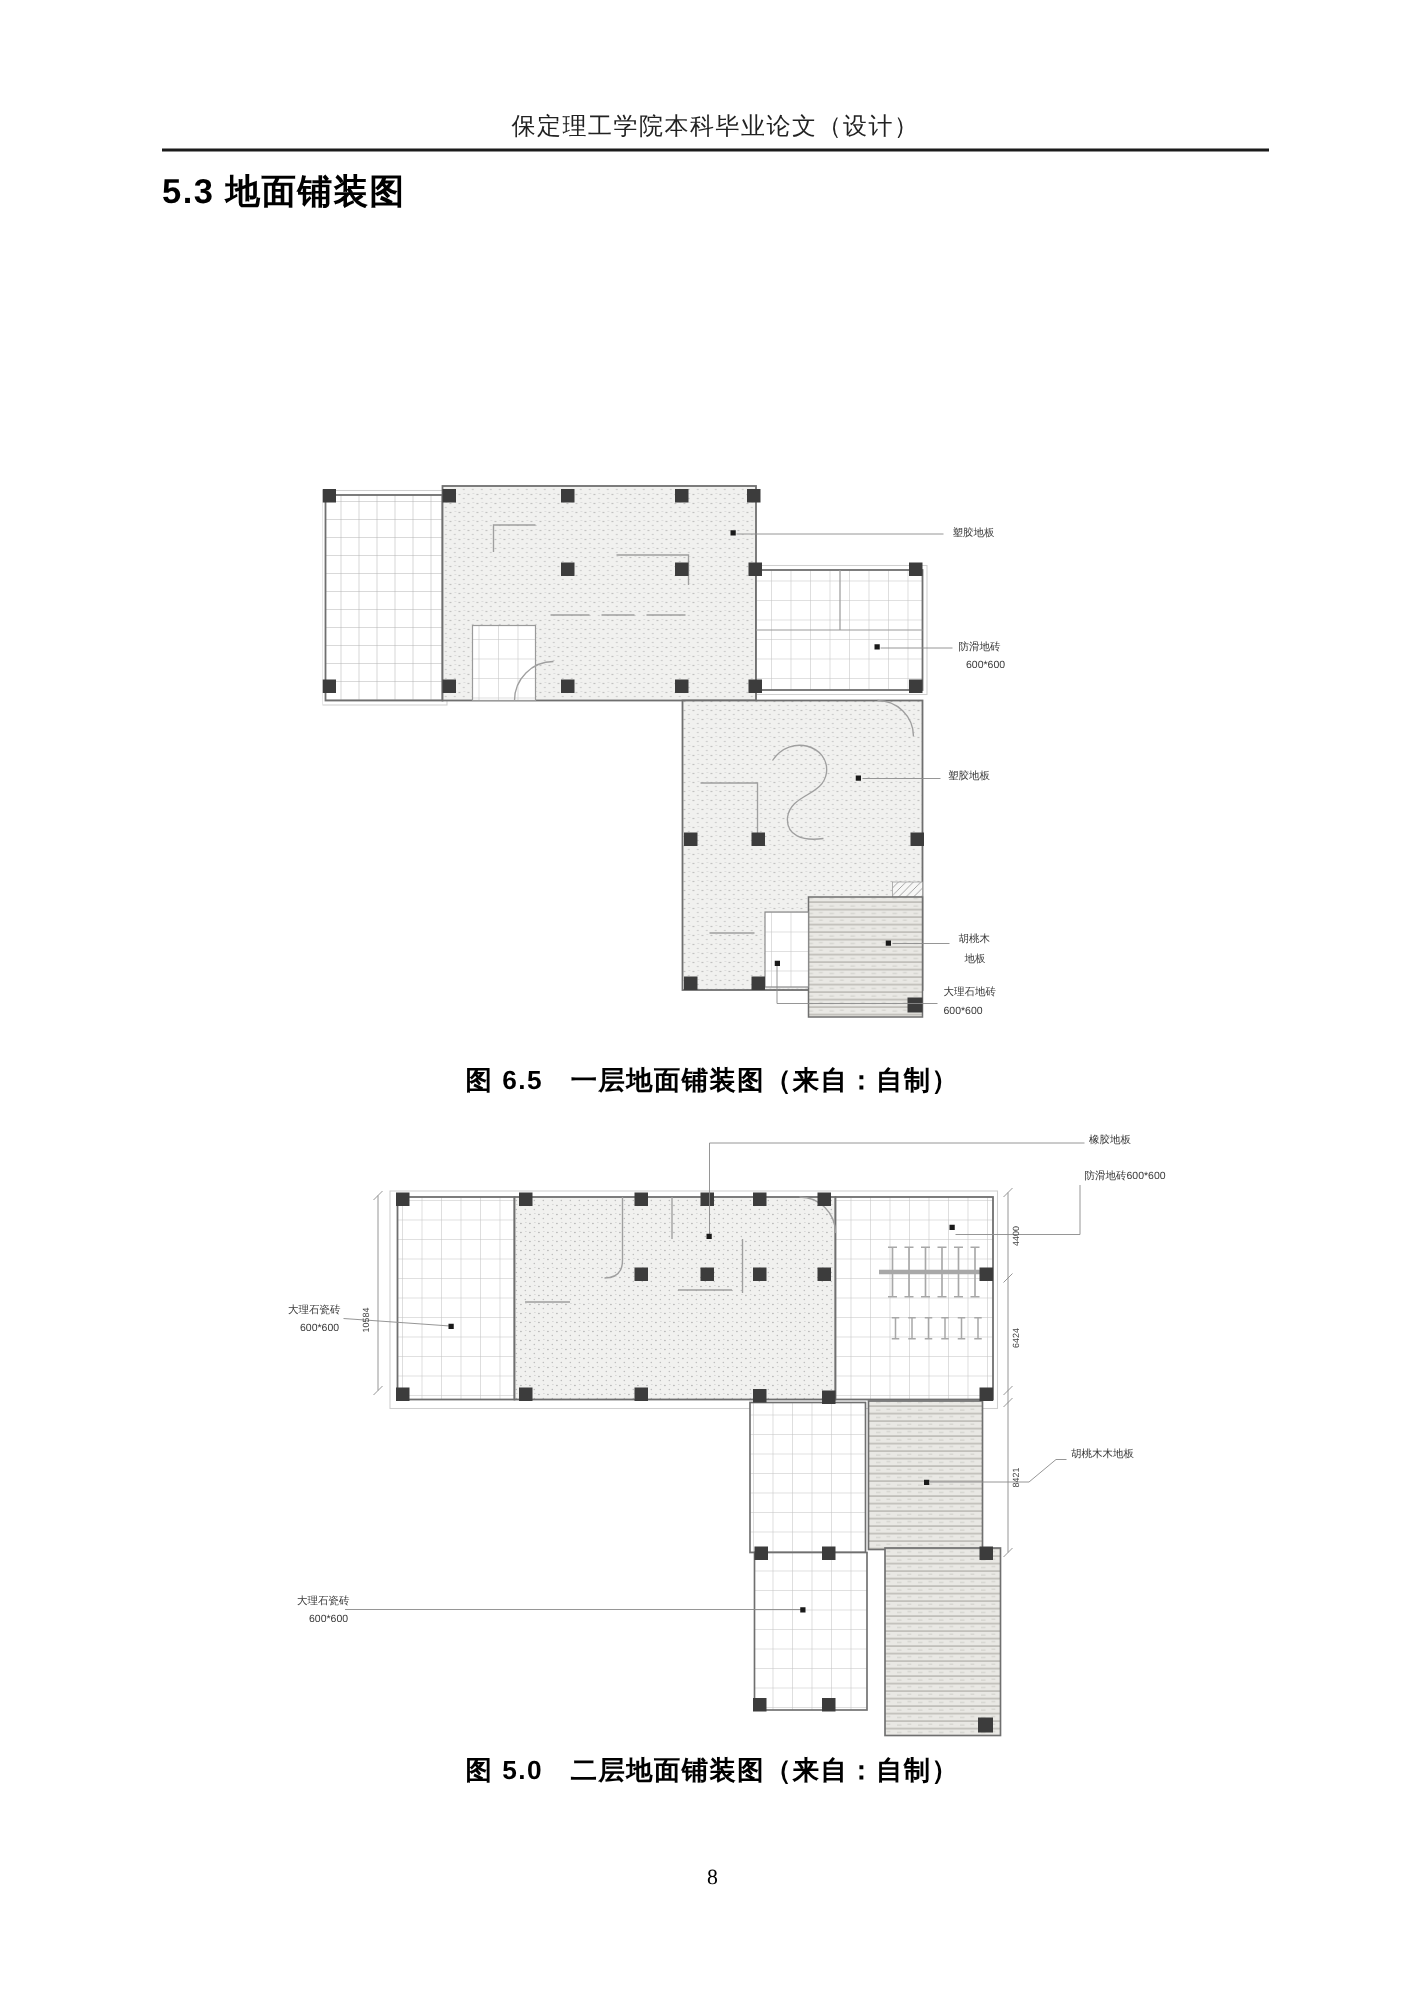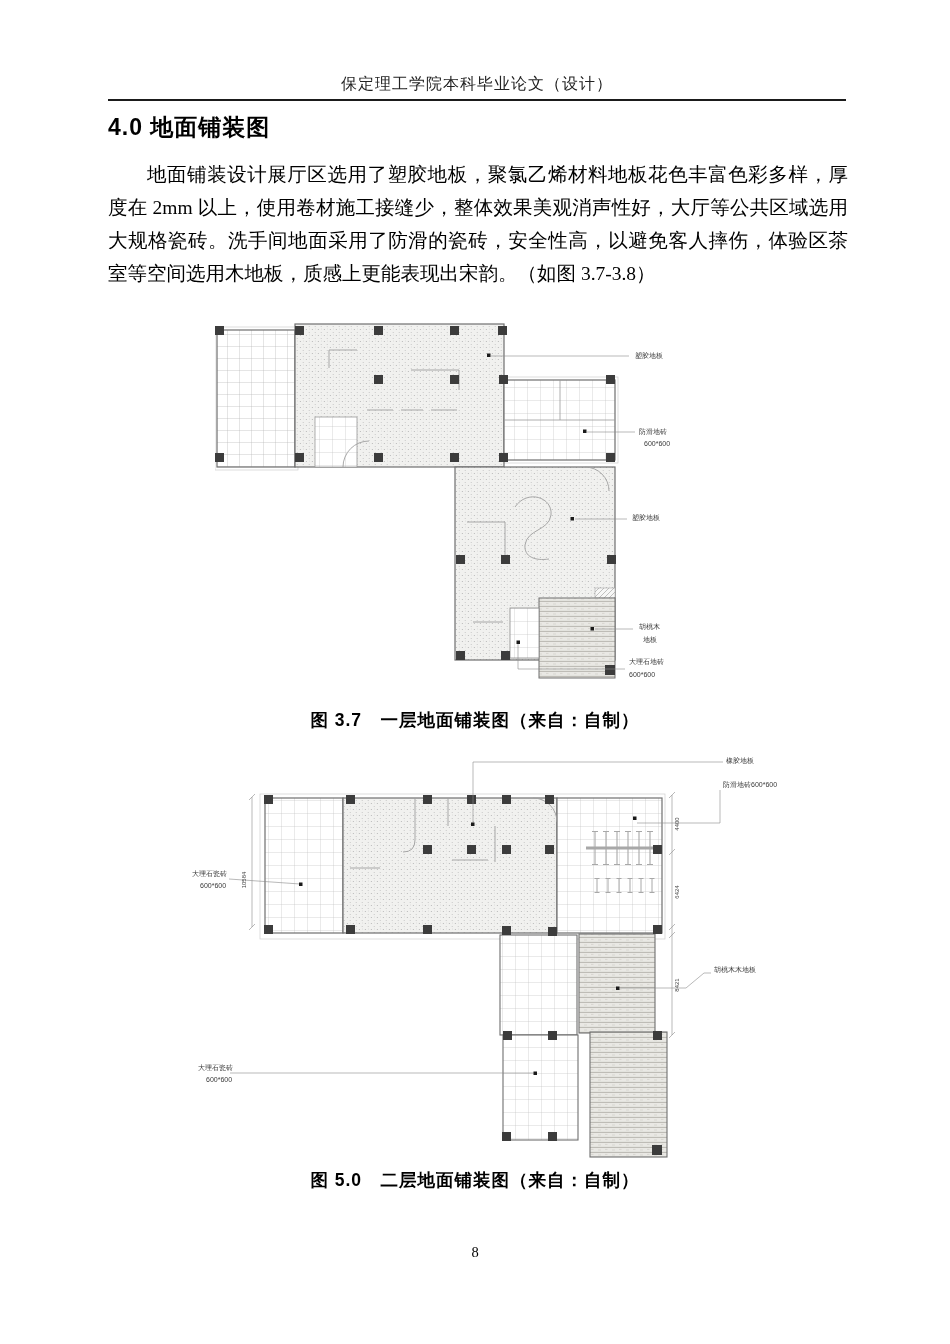--- a/index.html
+++ b/index.html
@@ -41,23 +41,22 @@
   .dim-text{font-family:"Liberation Sans","DejaVu Sans",sans-serif;font-size:6px;fill:#444;}
 </style>
 </head>
 <body>
 
 <div class="page">
 
   <div class="header-text">保定理工学院本科毕业论文（设计）</div>
   <div class="header-rule"></div>
 
-  <div class="section-heading">4.0 地面铺装图</div>
-
-  <div class="body-paragraph">地面铺装设计展厅区选用了塑胶地板，聚氯乙烯材料地板花色丰富色彩多样，厚度在 2mm 以上，使用卷材施工接缝少，整体效果美观消声性好，大厅等公共区域选用大规格瓷砖。洗手间地面采用了防滑的瓷砖，安全性高，以避免客人摔伤，体验区茶室等空间选用木地板，质感上更能表现出宋韵。（如图 3.7-3.8）</div>
+  <div class="section-heading">5.3 地面铺装图</div>
+
 
   <div class="fig" style="left:215px;top:322px;width:480px;height:375px;">
     <svg width="480" height="375" viewBox="0 0 480 375">
       <defs>
         <pattern id="pGrid12" width="12" height="12" patternUnits="userSpaceOnUse">
           <rect width="12" height="12" fill="#ffffff"></rect>
           <path d="M12 0H0V12" fill="none" stroke="#b3b3b3" stroke-width="0.7"></path>
         </pattern>
         <pattern id="pGrid13" width="13" height="13" patternUnits="userSpaceOnUse">
           <rect width="13" height="13" fill="#ffffff"></rect>
@@ -147,21 +146,21 @@
     <div class="plan-label" style="left:420px;top:30px;">塑胶地板</div>
     <div class="plan-label" style="left:424px;top:106px;">防滑地砖</div>
     <div class="plan-label" style="left:429px;top:118px;">600*600</div>
     <div class="plan-label" style="left:417px;top:192px;">塑胶地板</div>
     <div class="plan-label" style="left:424px;top:301px;">胡桃木</div>
     <div class="plan-label" style="left:428px;top:314px;">地板</div>
     <div class="plan-label" style="left:414px;top:336px;">大理石地砖</div>
     <div class="plan-label" style="left:414px;top:349px;">600*600</div>
   </div>
 
-  <div class="caption" style="top:708px;">图 3.7　一层地面铺装图（来自：自制）</div>
+  <div class="caption" style="top:708px;">图 6.5　一层地面铺装图（来自：自制）</div>
 
   <div class="fig" style="left:190px;top:748px;width:620px;height:416px;">
     <svg width="620" height="416" viewBox="0 0 620 416">
 
       <rect x="70" y="46" width="405" height="145" fill="none" stroke="#cfcfcf" stroke-width="0.7"></rect>
 
       <rect x="75" y="50" width="78" height="135" fill="url(#pGrid13)" stroke="#6f6f6f" stroke-width="1.2"></rect>
       <rect x="153" y="50" width="214" height="135" fill="url(#pStipple)" stroke="#6f6f6f" stroke-width="1.2"></rect>
       <rect x="367" y="50" width="105" height="135" fill="url(#pGrid13)" stroke="#6f6f6f" stroke-width="1.2"></rect>
 

